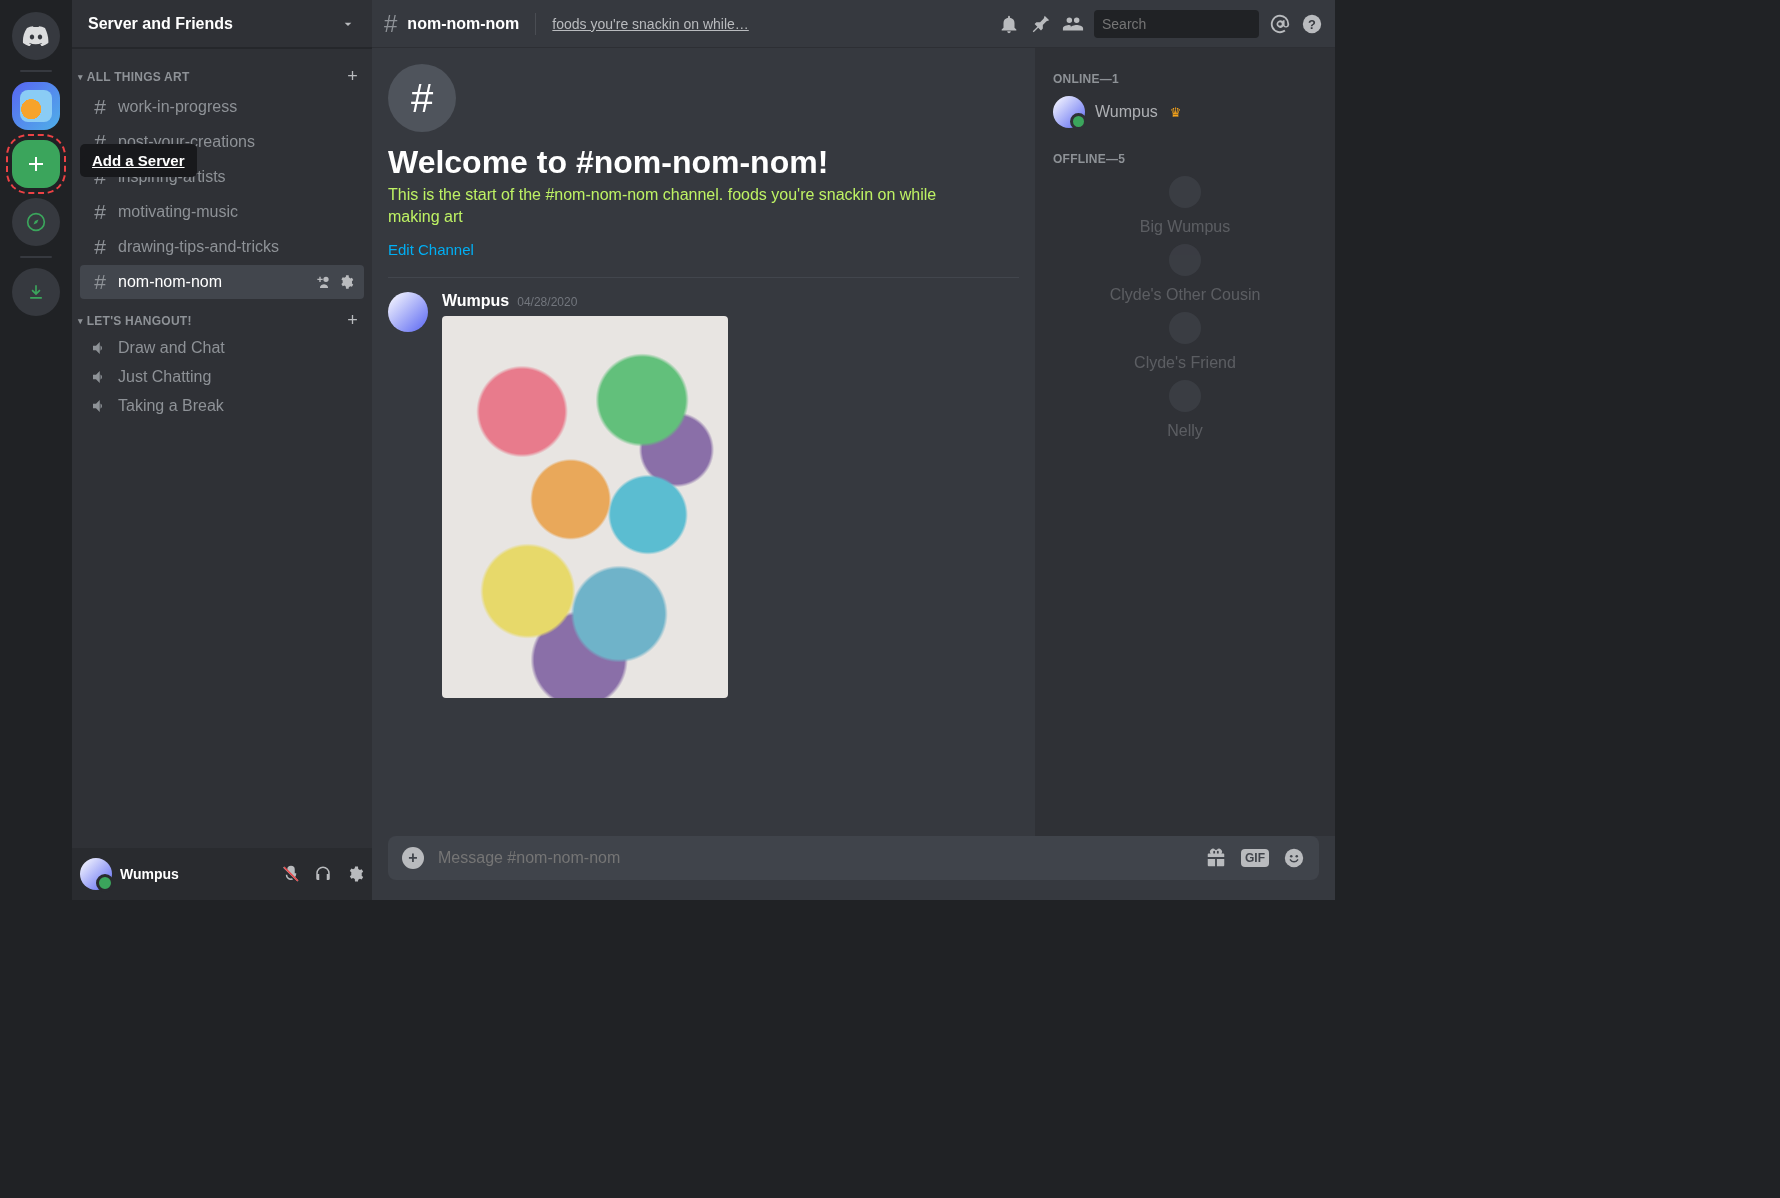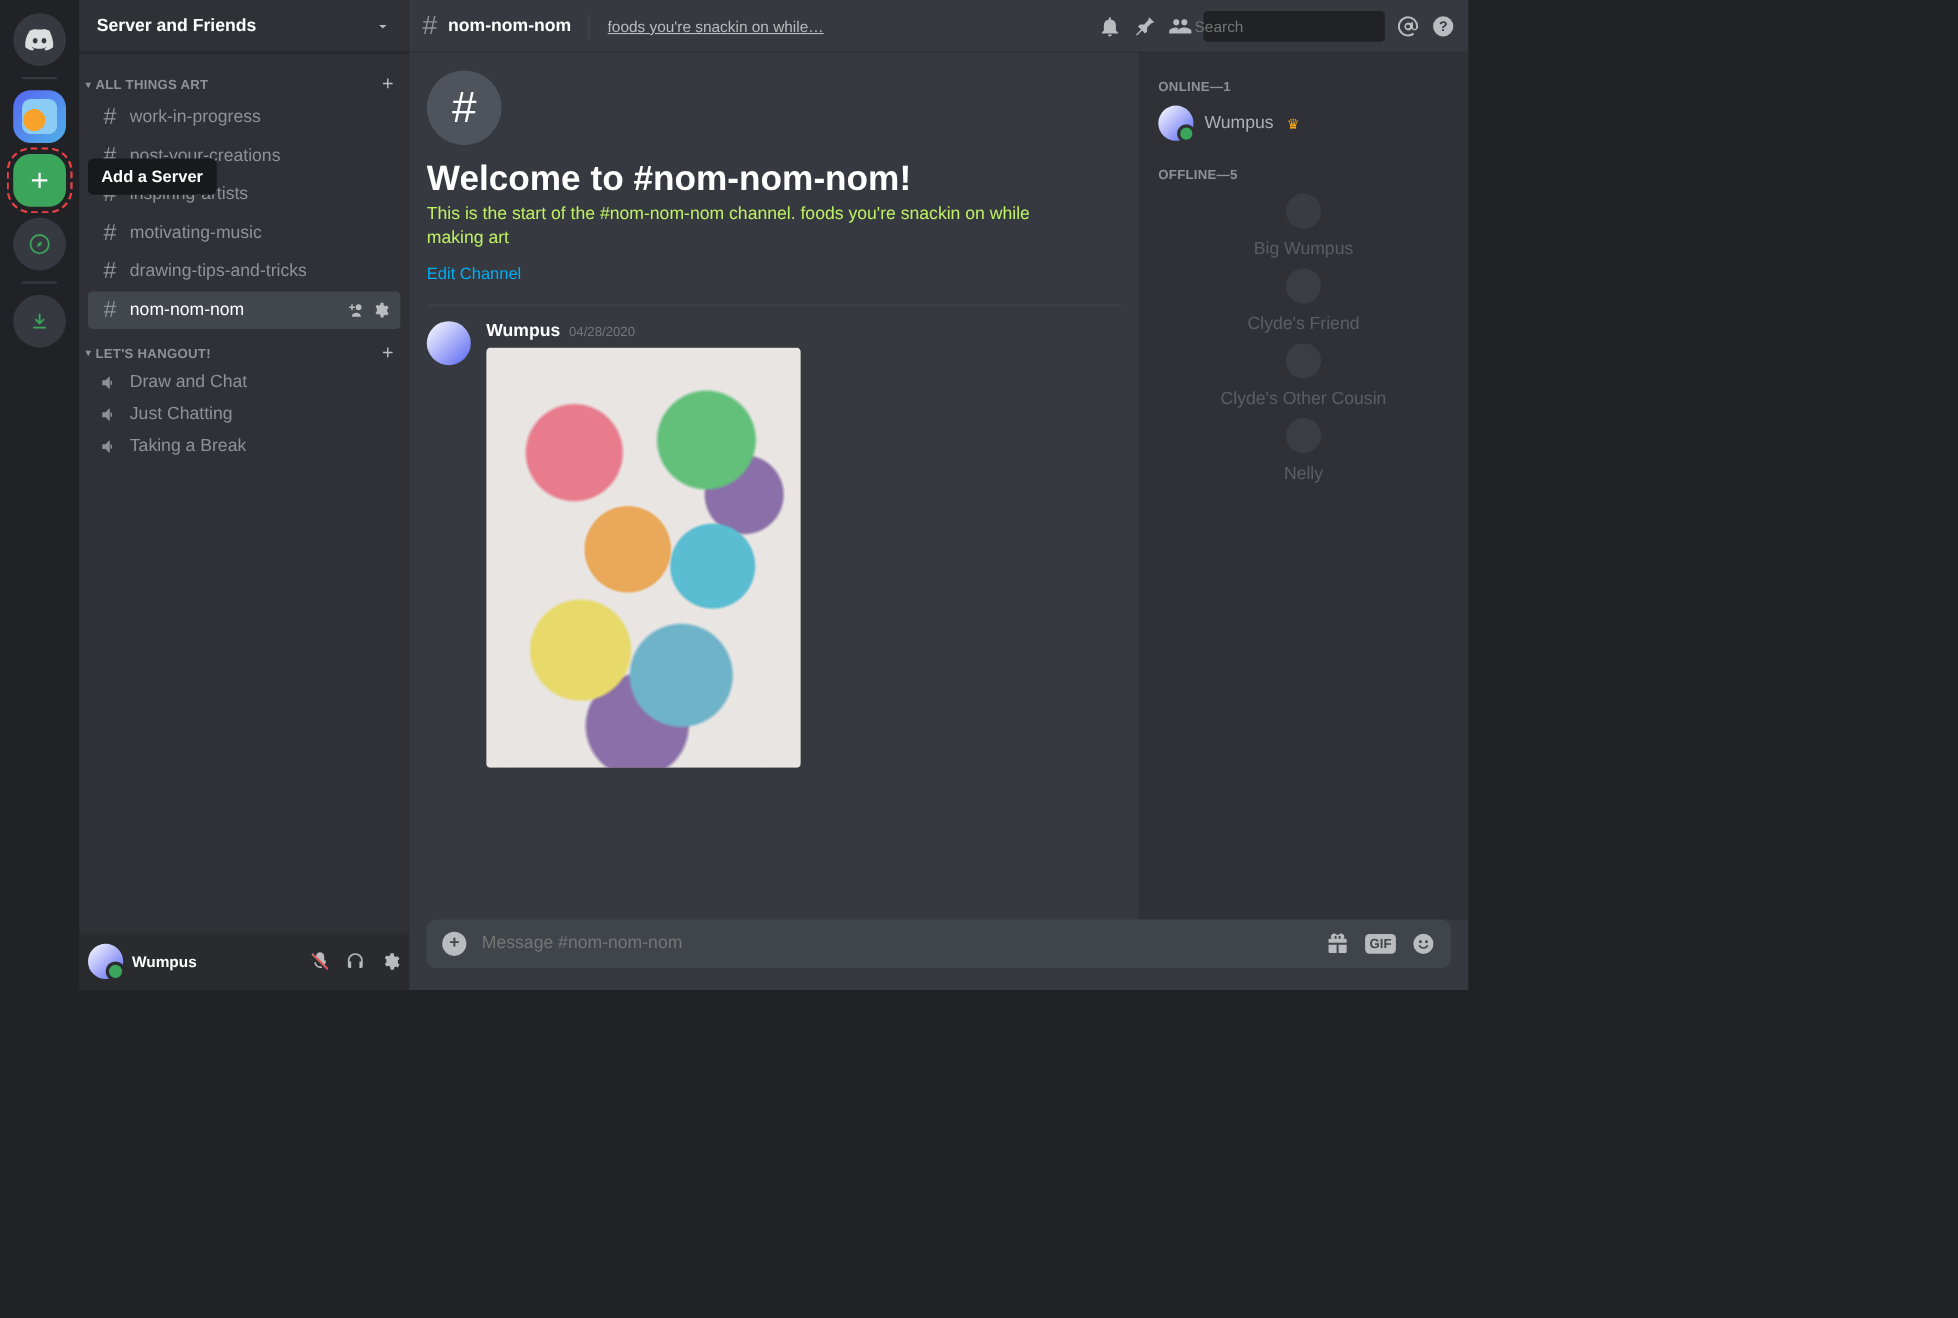--- a/index.html
+++ b/index.html
@@ -45,21 +45,21 @@
   position:relative;
 }
 .wumpus-avatar::after{
   content:""; position:absolute; inset:8px; border-radius:8px;
   background: radial-gradient(circle at 35% 60%, #f7a32b 35%, transparent 36%), #8accf5;
 }
 .tooltip {
   position:absolute; left:80px; top:144px;
   background:#18191c; color:#fff; font-weight:700;
   padding:8px 12px; border-radius:5px; font-size:15px;
-  white-space:nowrap; z-index:10;
+  white-space:nowrap; z-index:10;text-decoration:underline;
 }
 .tooltip::before{
   content:""; position:absolute; left:-5px; top:50%; transform:translateY(-50%);
   border:5px solid transparent; border-right-color:#18191c;
 }
 
 .sidebar {
   width: 300px; background:#2f3136; display:flex; flex-direction:column;
 }
 .server-header {
@@ -111,21 +111,21 @@
   border-bottom:1px solid #2d2f34; gap:10px;
 }
 .topbar .hash{font-size:24px;color:#8e9297;}
 .topbar .title{font-weight:700;color:#fff;font-size:16px;}
 .topbar .divider{width:1px;height:22px;background:#4a4d53;margin:0 6px;}
 .topbar .topic{color:#b9bbbe;font-size:14px;white-space:nowrap;overflow:hidden;text-overflow:ellipsis;max-width:210px;text-decoration:underline;}
 .topbar .spacer{flex:1;}
 .topbar .icn{color:#b9bbbe;cursor:pointer;}
 .search-box{
   background:#202225;border-radius:4px;height:28px;width:165px;
-  display:flex;align-items:center;padding:0 8px;color:#72767d;font-size:14px;justify-content:center;
+  display:flex;align-items:center;padding:0 8px;color:#72767d;font-size:14px;
 }
 .search-box input{
   background:transparent;border:none;outline:none;color:#dcddde;flex:1;font-size:14px;
 }
 .chat-body{flex:1;display:flex;min-height:0;}
 .messages{flex:1;overflow:auto;padding:16px 16px 0;}
 .welcome-icon{
   width:68px;height:68px;border-radius:50%;background:#4f545c;
   display:flex;align-items:center;justify-content:center;font-size:40px;color:#fff;margin-bottom:12px;
 }
@@ -388,25 +388,25 @@
         <span class="mn">Wumpus</span>
         <span class="crown">♛</span>
       </div>
       <div class="member-cat" style="margin-top:20px">OFFLINE—5</div>
       <div class="member offline">
           <div class="mav"></div>
           <span class="mn">Big Wumpus</span>
         </div>
       <div class="member offline">
           <div class="mav"></div>
-          <span class="mn">Clyde's Friend</span>
+          <span class="mn">Clyde's Other Cousin</span>
         </div>
       <div class="member offline">
           <div class="mav"></div>
-          <span class="mn">Clyde's Other Cousin</span>
+          <span class="mn">Clyde's Friend</span>
         </div>
       <div class="member offline">
           <div class="mav"></div>
           <span class="mn">Nelly</span>
         </div>
     </div>
   </div>
 
   <div class="composer">
     <div class="composer-inner">

